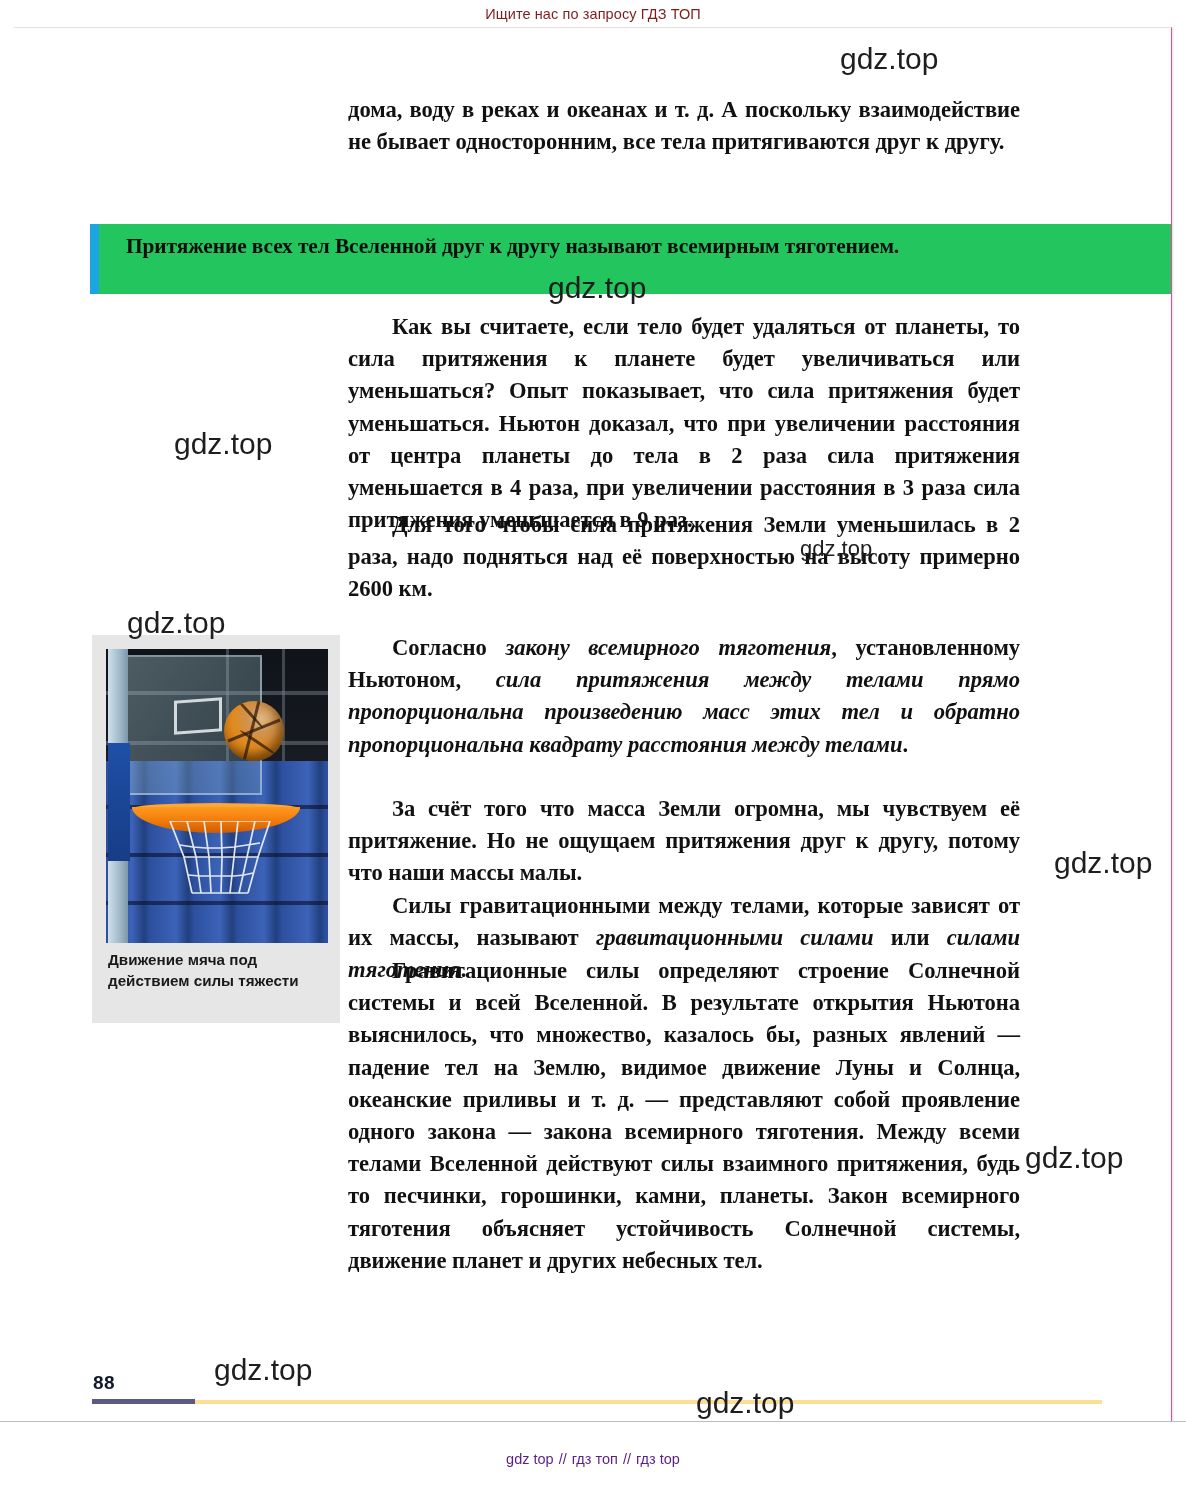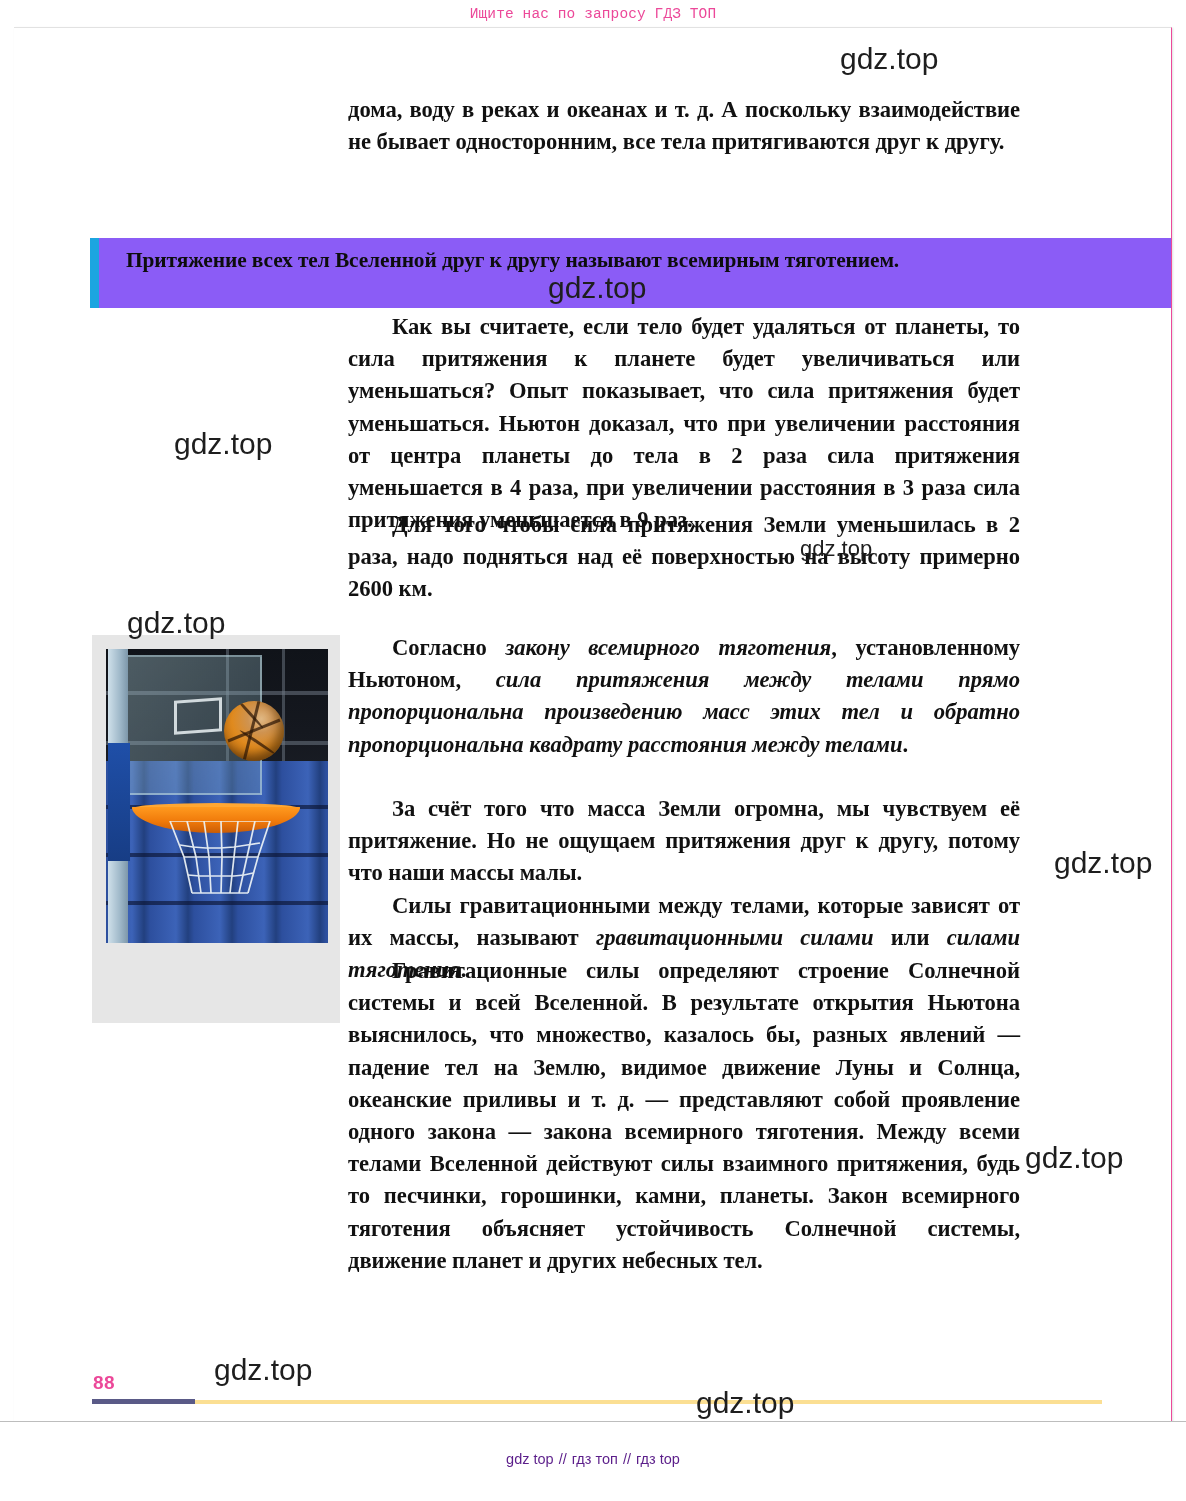--- a/index.html
+++ b/index.html
@@ -21,23 +21,23 @@
     position: absolute;
     left: 0; top: 0;
     width: 1186px;
     height: 27px;
     background: #ffffff;
     display: flex;
     align-items: center;
     justify-content: center;
   }
   .promo-banner-text {
-    font-family: Liberation Mono, monospace;
+    font-family: Liberation Sans, sans-serif;
     font-size: 14.5px;
-    color: #ec4899;
+    color: #7f1d1d;
     letter-spacing: .1px;
     white-space: nowrap;
     text-align: center;
   }
 
   
   .page-sheet {
     position: absolute;
     left: 14px;
     top: 27px;
@@ -72,24 +72,24 @@
 
   .para-block { position: absolute; }
 
   i.it   { font-style: italic; font-weight: 700; }
   b.bit  { font-style: italic; font-weight: 800; }
 
   
   .def-box {
     position: absolute;
     left: 76px;
-    top: 210px;
+    top: 196px;
     width: 1088px;
     height: 70px;
-    background: #8b5cf6;
+    background: #22c55e;
     box-sizing: border-box;
   }
   .def-box-accent {
     position: absolute;
     left: 0; top: 0;
     width: 9px;
     height: 70px;
     background: #1ca5e0;
   }
   .def-box-text {
@@ -213,21 +213,21 @@
   .bs4 { left: 12px; top: 40px; width: 44px; height: 3px; border-radius:50%; transform: rotate(34deg); }
 
   
   .page-number {
     position: absolute;
     left: 79px;
     top: 1344px;
     font-family: "Liberation Sans", "DejaVu Sans", sans-serif;
     font-size: 19px;
     font-weight: 700;
-    color: #ec4899;
+    color: #0f172a;
     letter-spacing: .5px;
   }
   .rule-dark {
     position: absolute;
     left: 78px;
     top: 1371px;
     width: 103px;
     height: 5px;
     background: #5a5a87;
   }
@@ -364,20 +364,21 @@
         </g>
       </svg>
 
       <div class="ph-ball">
         <div class="ph-ball-seam bs1"></div>
         <div class="ph-ball-seam bs2"></div>
         <div class="ph-ball-seam bs3"></div>
         <div class="ph-ball-seam bs4"></div>
       </div>
     </div>
+    <div class="figure-caption">Движение мяча под действием силы тяжести</div>
   </div>
 
   <div class="page-number">88</div>
   <div class="rule-dark"></div>
   <div class="rule-gold"></div>
 
   <span class="wm wm-2">gdz.top</span>
   <span class="wm wm-3">gdz.top</span>
   <span class="wm wm-4">gdz.top</span>
   <span class="wm wm-5">gdz.top</span>

